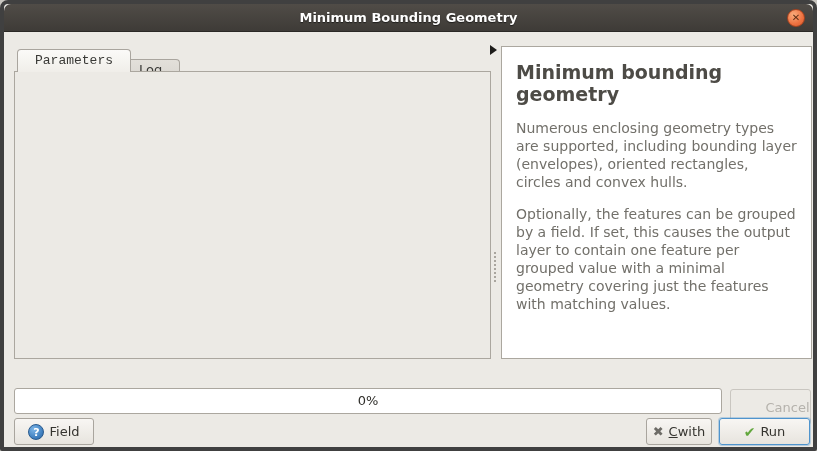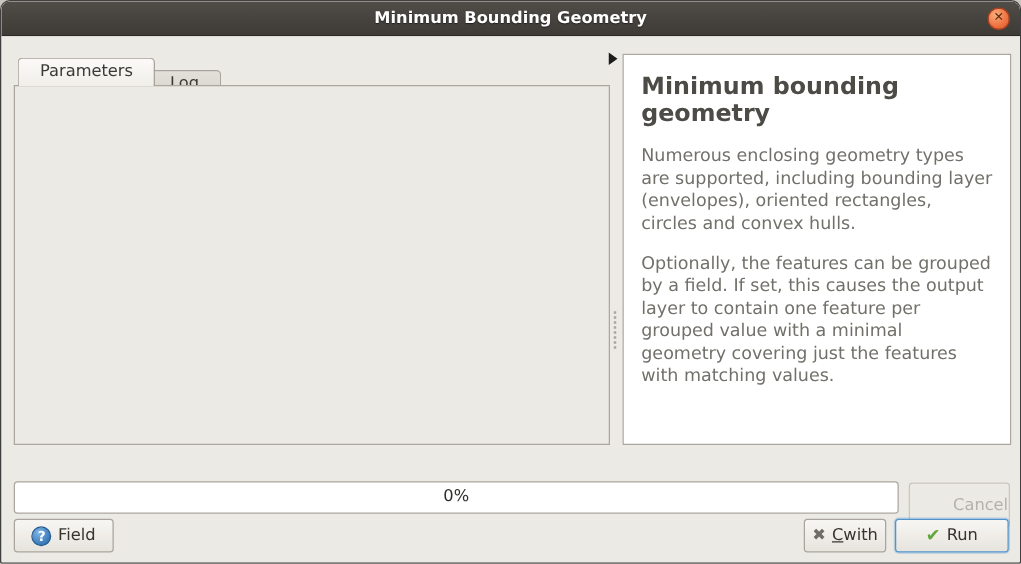--- a/index.html
+++ b/index.html
@@ -2,21 +2,21 @@
 <html><head>
 <meta charset="utf-8">
 <style>
   * { margin: 0; padding: 0; box-sizing: border-box; }
   html,body { background: #c9c6c0; }
   body { font-family: "DejaVu Sans", "Liberation Sans", sans-serif; }
 
   .window {
     position: relative; width: 817px; height: 451px;
     background: #eceae5;
-    border: 1px solid #404040;
+    border: 4px solid #404040;
     border-radius: 8px 8px 2px 2px;
     overflow: hidden;
   }
 
   
   .titlebar {
     position: absolute; left: 0; top: 0; width: 100%; height: 28px;
     background: linear-gradient(#504c47, #3e3b37);
     border-bottom: 1px solid #2b2925;
     border-radius: 7px 7px 0 0;
@@ -39,21 +39,21 @@
   
   .tab {
     position: absolute; top: 45px; height: 23px;
     border: 1px solid #a9a59e; border-bottom: none;
     border-radius: 4px 4px 0 0;
     font-size: 13px; color: #3a3a37;
     padding: 0 17px; line-height: 22px; cursor: pointer;
   }
   .tab.active {
     left: 13px; background: linear-gradient(#fbfaf8, #f0eee9);
-    height: 23px; z-index: 3;
+    height: 23px; z-index: 3; font-family: Liberation Mono, monospace;
   }
   .tab.inactive {
     left: 117px; top: 55px; height: 21px; line-height: 20px;
     background: linear-gradient(#e3e0da, #d8d5cf);
     z-index: 1;
   }
 
   
   .pane {
     position: absolute; left: 10px; top: 67px; width: 477px; height: 288px;

